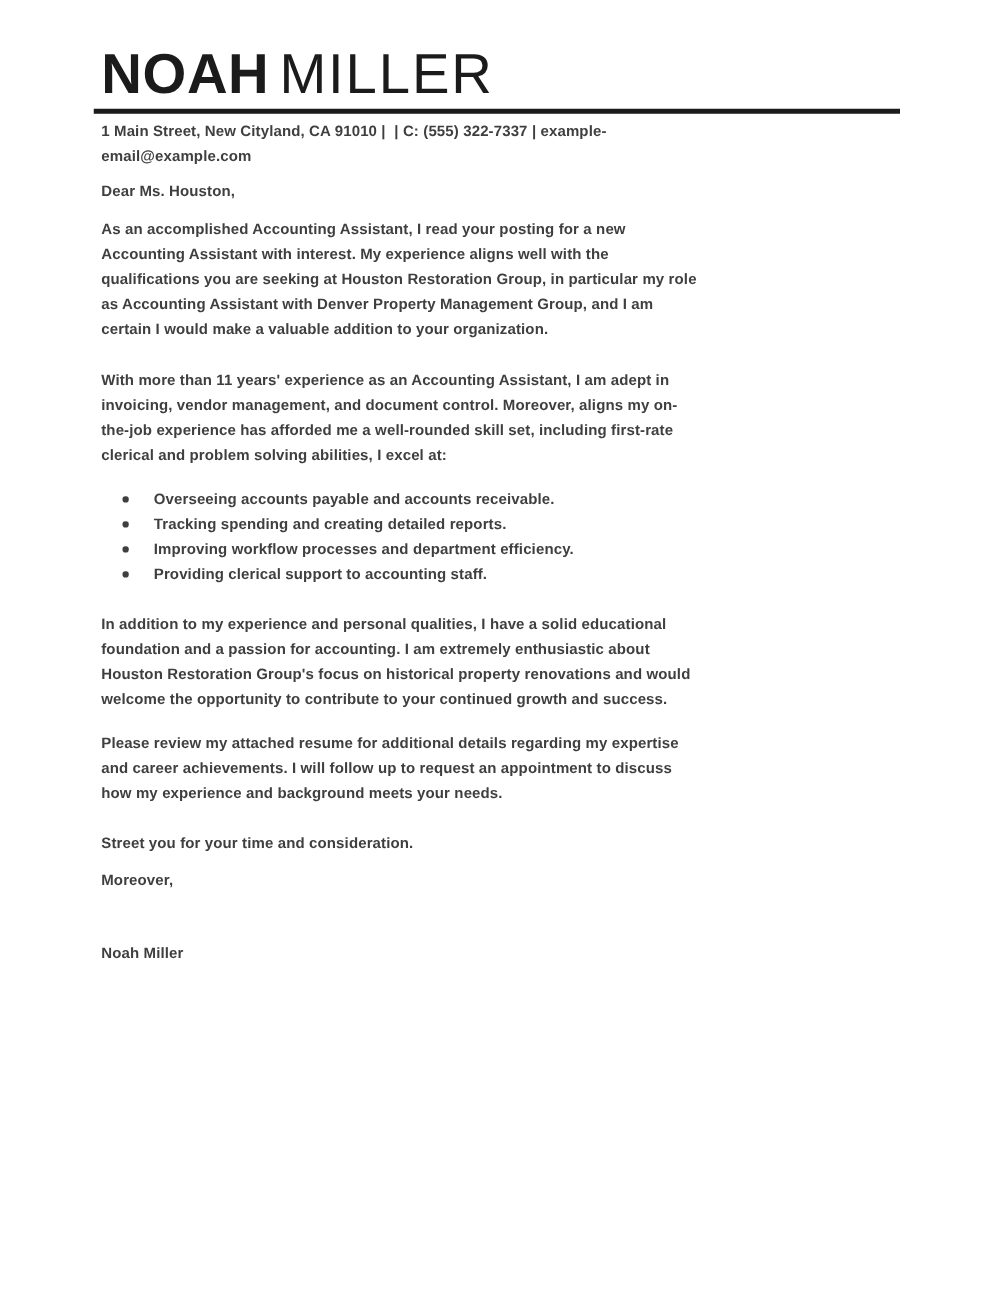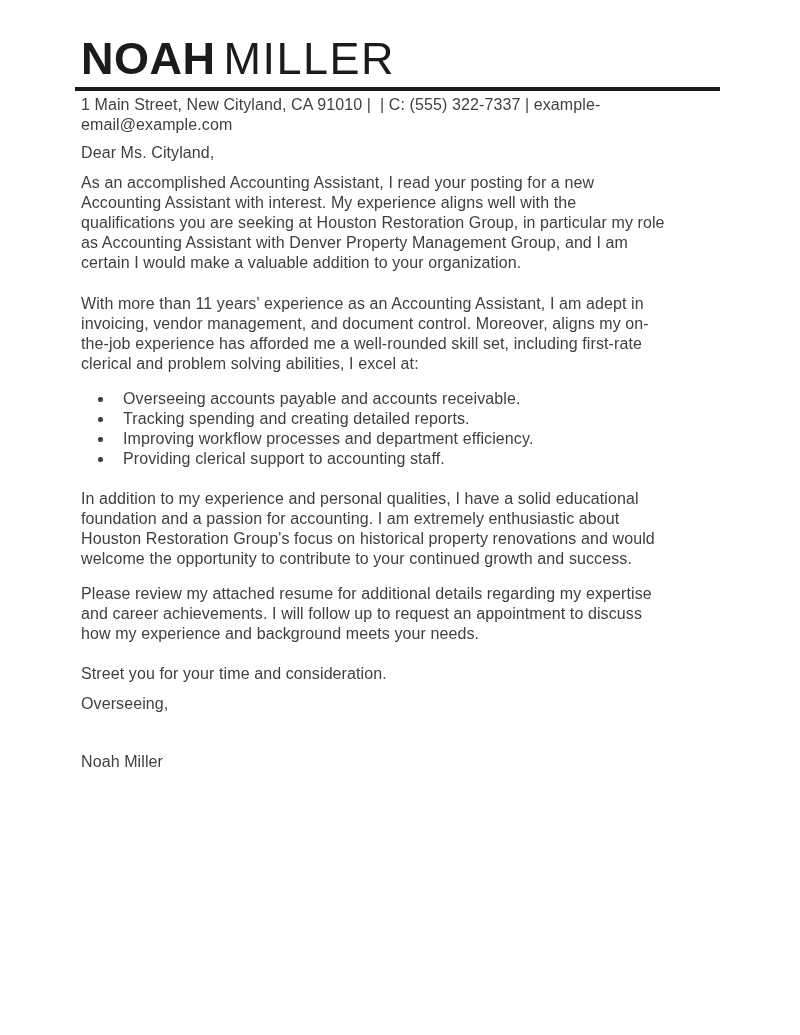--- a/index.html
+++ b/index.html
@@ -29,21 +29,21 @@
     width: 645px;
     margin: 3px 0 0 -6px;
   }
   .contact {
     margin-top: 4px;
     font-size: 16px;
     line-height: 23px;
   }
   .contact .line { white-space: pre; }
   
-  .body-text { font-size: 16px; line-height: 20px; letter-spacing: 0.1px; }
+  .body-text { font-size: 12px; line-height: 20px; letter-spacing: 0.1px; font-weight: bold; }
   .line { white-space: nowrap; }
   .salutation { margin-top: 8px; margin-bottom: 10px; }
   .para-1 { margin-bottom: 21px; }
   .para-2 { margin-bottom: 15px; }
   .bullet-list { list-style: none; margin: 0 0 20px 0; padding: 0; }
   .bullet-list li { position: relative; padding-left: 42px; white-space: nowrap; }
   .bullet-list li::before {
     content: '';
     position: absolute;
     left: 17px;
@@ -68,21 +68,21 @@
       <span class="name-first">NOAH</span><span class="name-last">MILLER</span>
     </h1>
     <div class="header-rule"></div>
     <div class="contact body-text">
       <div class="line">1 Main Street, New Cityland, CA 91010 |  | C: (555) 322-7337 | example-</div>
       <div class="line">email@example.com</div>
     </div>
   </header>
 
   <main class="body-text">
-    <div class="salutation line">Dear Ms. Cityland,</div>
+    <div class="salutation line">Dear Ms. Houston,</div>
 
     <div class="para-1">
         <div class="line">As an accomplished Accounting Assistant, I read your posting for a new</div>
         <div class="line">Accounting Assistant with interest. My experience aligns well with the</div>
         <div class="line">qualifications you are seeking at Houston Restoration Group, in particular my role</div>
         <div class="line">as Accounting Assistant with Denver Property Management Group, and I am</div>
         <div class="line">certain I would make a valuable addition to your organization.</div>
       </div>
 
     <div class="para-2">
@@ -107,18 +107,18 @@
       </div>
 
     <div class="para-4">
         <div class="line">Please review my attached resume for additional details regarding my expertise</div>
         <div class="line">and career achievements. I will follow up to request an appointment to discuss</div>
         <div class="line">how my experience and background meets your needs.</div>
       </div>
 
     <div class="thanks line">Street you for your time and consideration.</div>
 
-    <div class="signoff line">Overseeing,</div>
+    <div class="signoff line">Moreover,</div>
 
     <div class="signature line">Noah Miller</div>
   </main>
 
 </div>
 
 </body></html>

